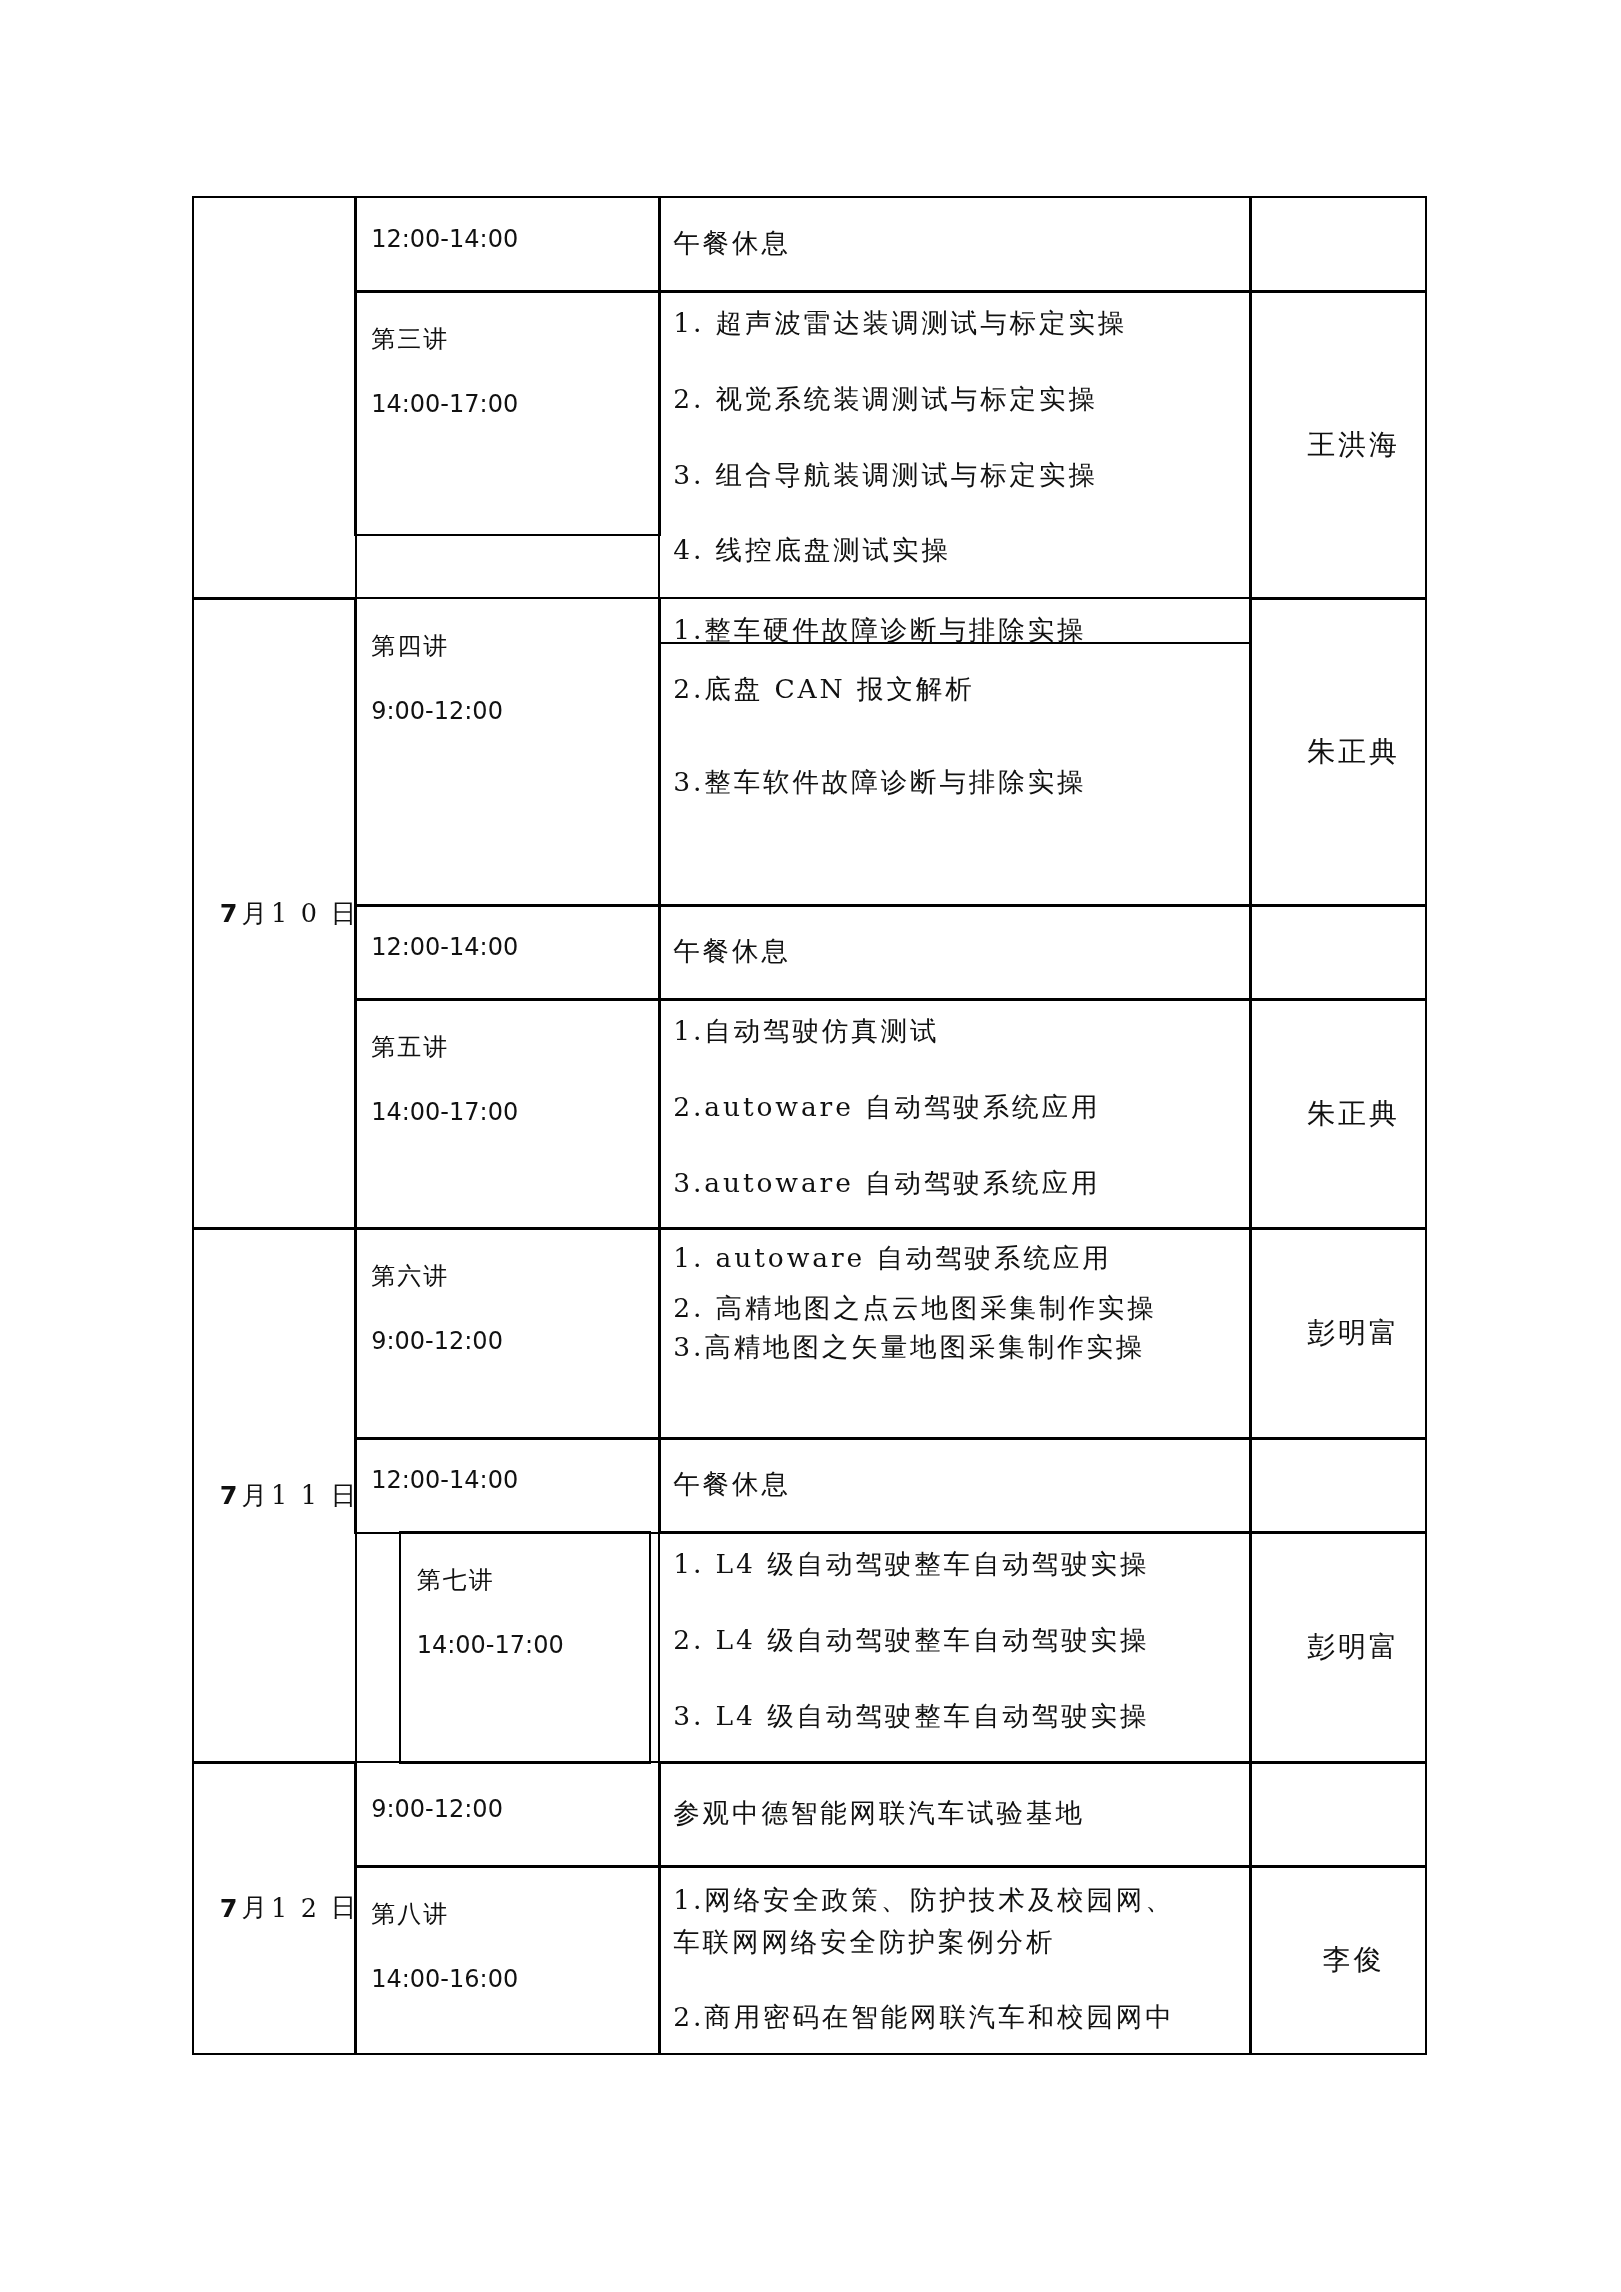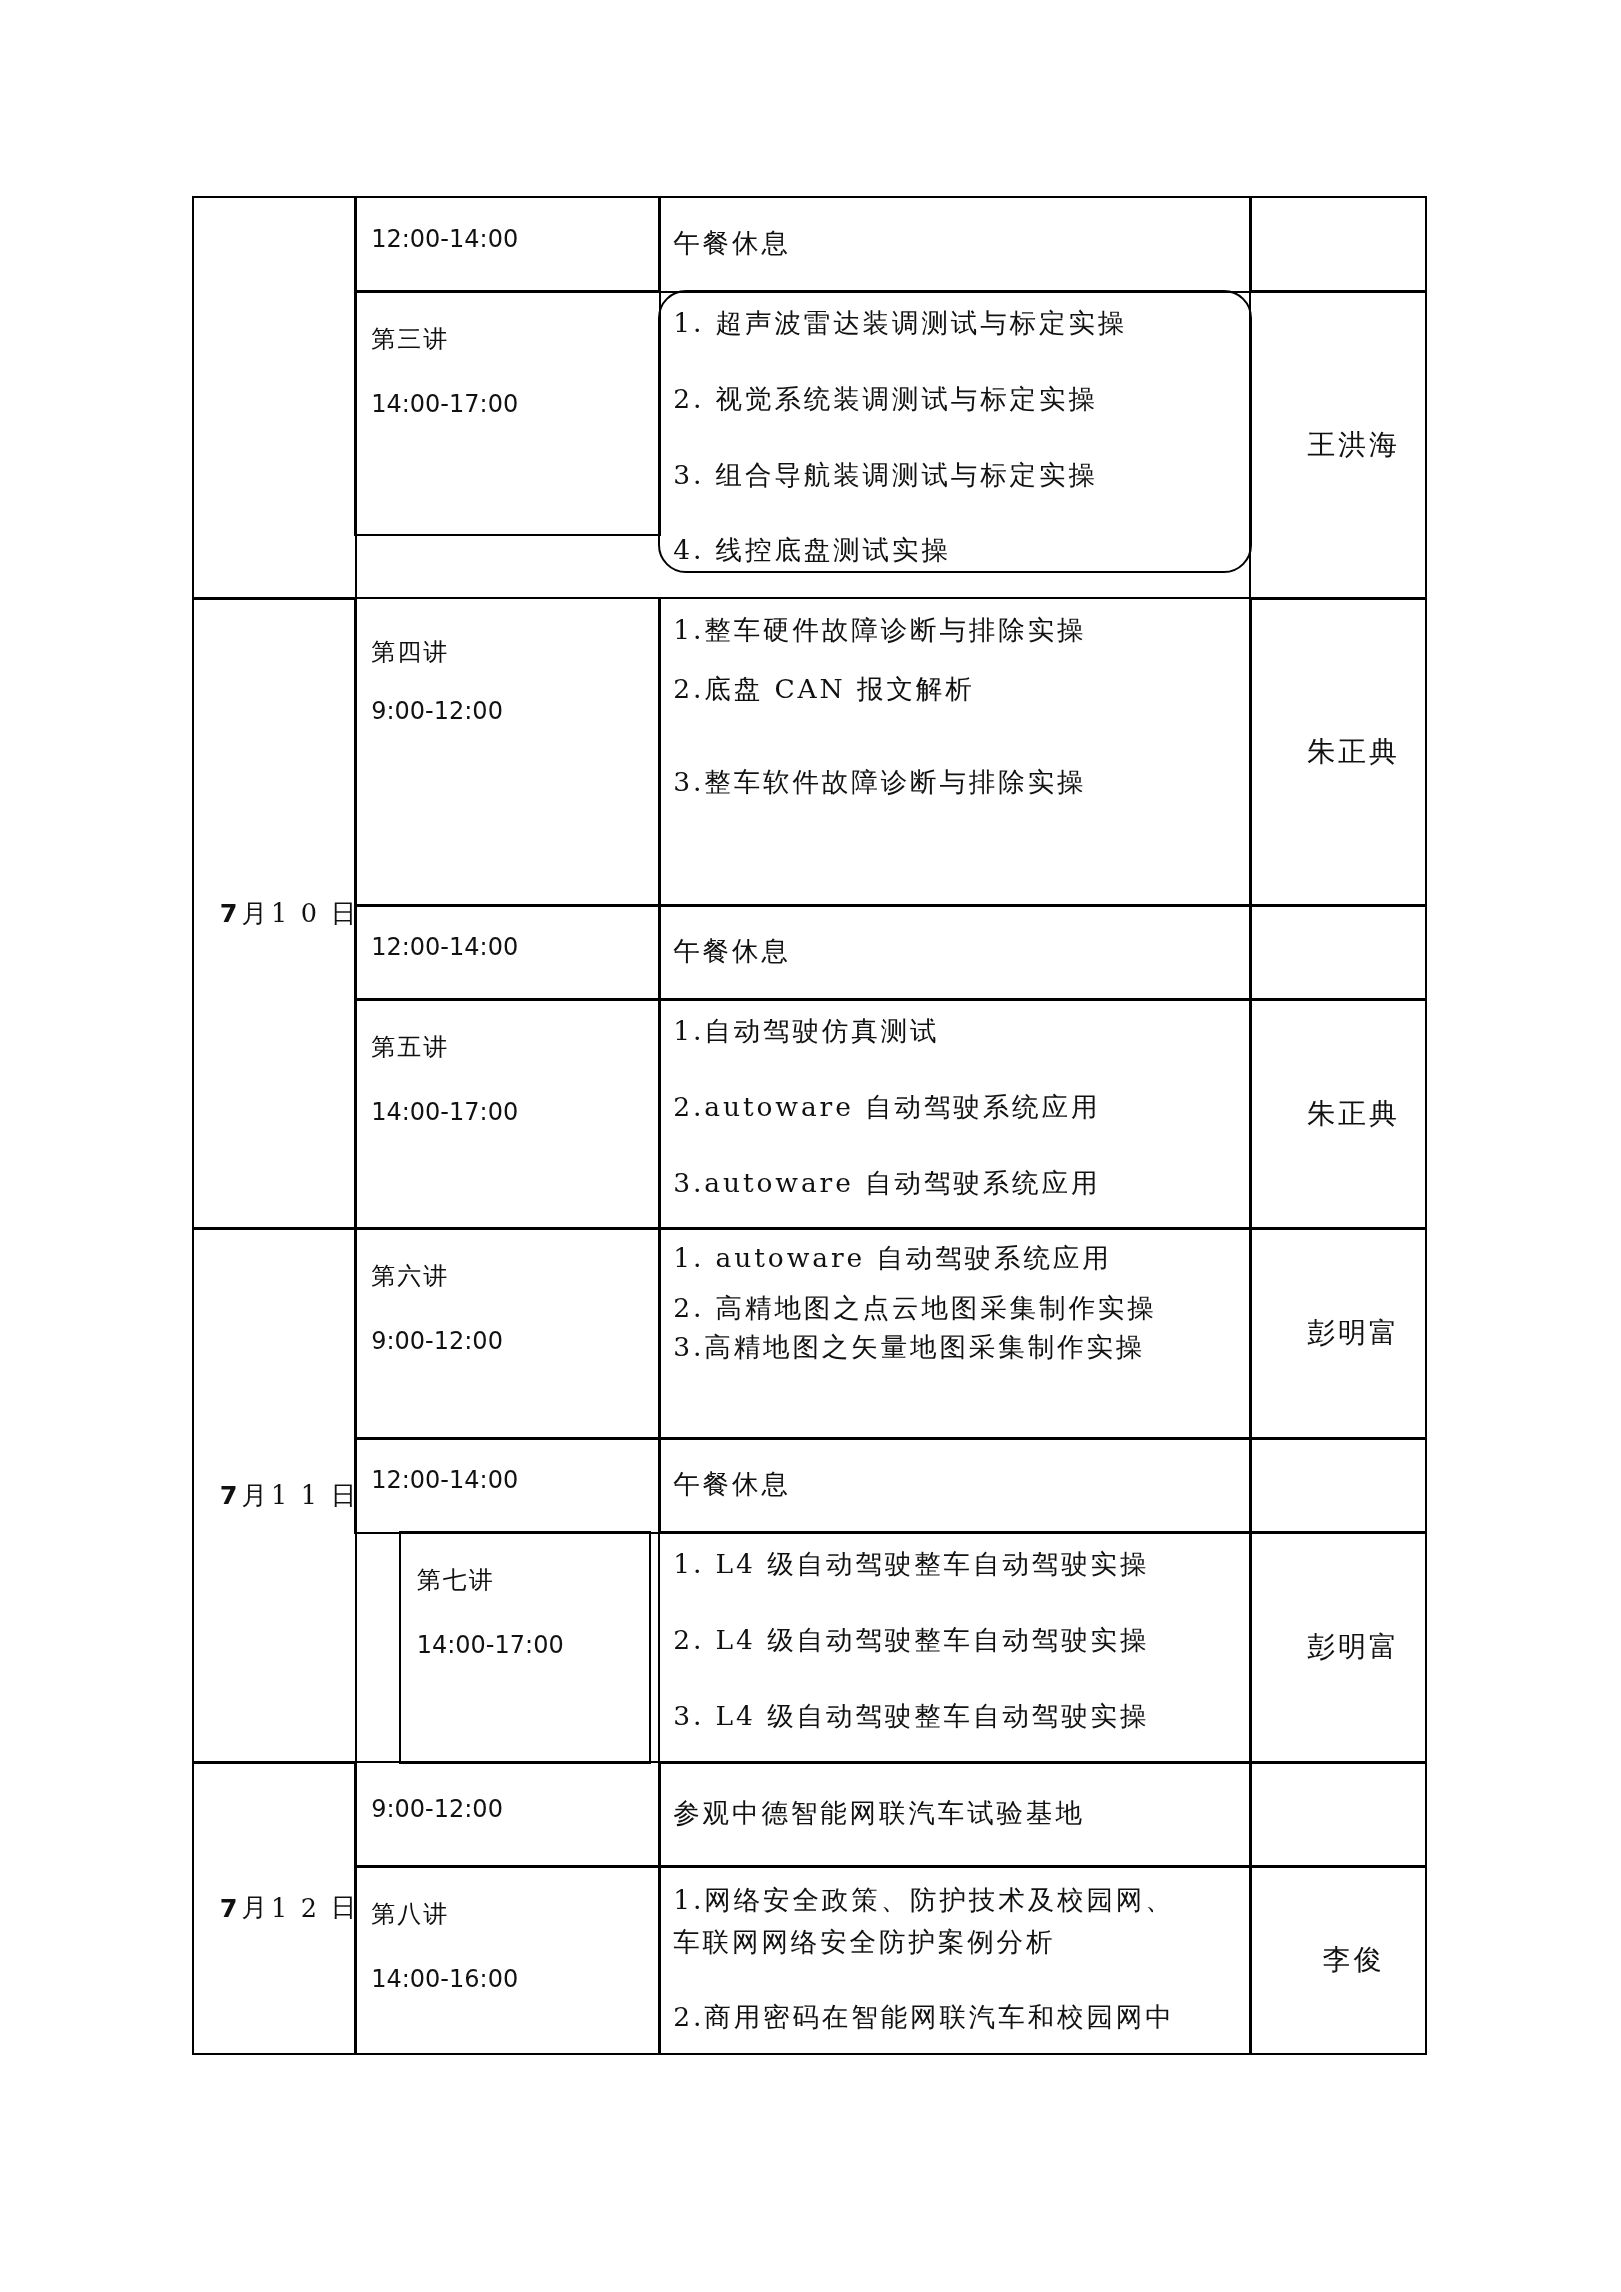--- a/index.html
+++ b/index.html
@@ -69,31 +69,31 @@
         <div class="line" style="top: 27.4px;">12:00-14:00</div>
       </div>
       <div class="cell content-cell" style="left: 659px; top: 197px; width: 594px; height: 97px;">
         <div class="line" style="top: 27.4px;">午餐休息</div>
       </div>
       <div class="cell teacher-cell" style="left: 1250px; top: 197px; width: 178px; height: 97px;"></div>
       <div class="cell time-cell" style="left: 355px; top: 291px; width: 307px; height: 246px;">
         <div class="line lec" style="top: 31px;">第三讲</div>
         <div class="line" style="top: 98px;">14:00-17:00</div>
       </div>
-      <div class="cell content-cell" style="left: 659px; top: 291px; width: 594px; height: 283px; border-radius: 28px;">
+      <div class="cell content-cell" style="left: 659px; top: 291px; width: 594px; height: 354px;">
         <div class="line" style="top: 13.7px;">1. 超声波雷达装调测试与标定实操</div>
         <div class="line" style="top: 89px;">2. 视觉系统装调测试与标定实操</div>
         <div class="line" style="top: 165px;">3. 组合导航装调测试与标定实操</div>
         <div class="line" style="top: 240px;">4. 线控底盘测试实操</div>
       </div>
       <div class="cell teacher-cell" style="left: 1250px; top: 291px; width: 178px; height: 310px;">
         <span>王洪海</span>
       </div>
       <div class="cell time-cell" style="left: 355px; top: 598px; width: 307px; height: 310px;">
-        <div class="line lec" style="top: 37px;">第四讲</div>
+        <div class="line lec" style="top: 31px;">第四讲</div>
         <div class="line" style="top: 98px;">9:00-12:00</div>
       </div>
       <div class="cell content-cell" style="left: 659px; top: 598px; width: 594px; height: 310px;">
         <div class="line" style="top: 13.7px;">1.整车硬件故障诊断与排除实操</div>
         <div class="line" style="top: 72px; text-align: right;">2.底盘 CAN 报文解析</div>
         <div class="line" style="top: 165px;">3.整车软件故障诊断与排除实操</div>
       </div>
       <div class="cell teacher-cell" style="left: 1250px; top: 598px; width: 178px; height: 310px;">
         <span style="margin-bottom: 0px;">朱正典</span>
       </div>

